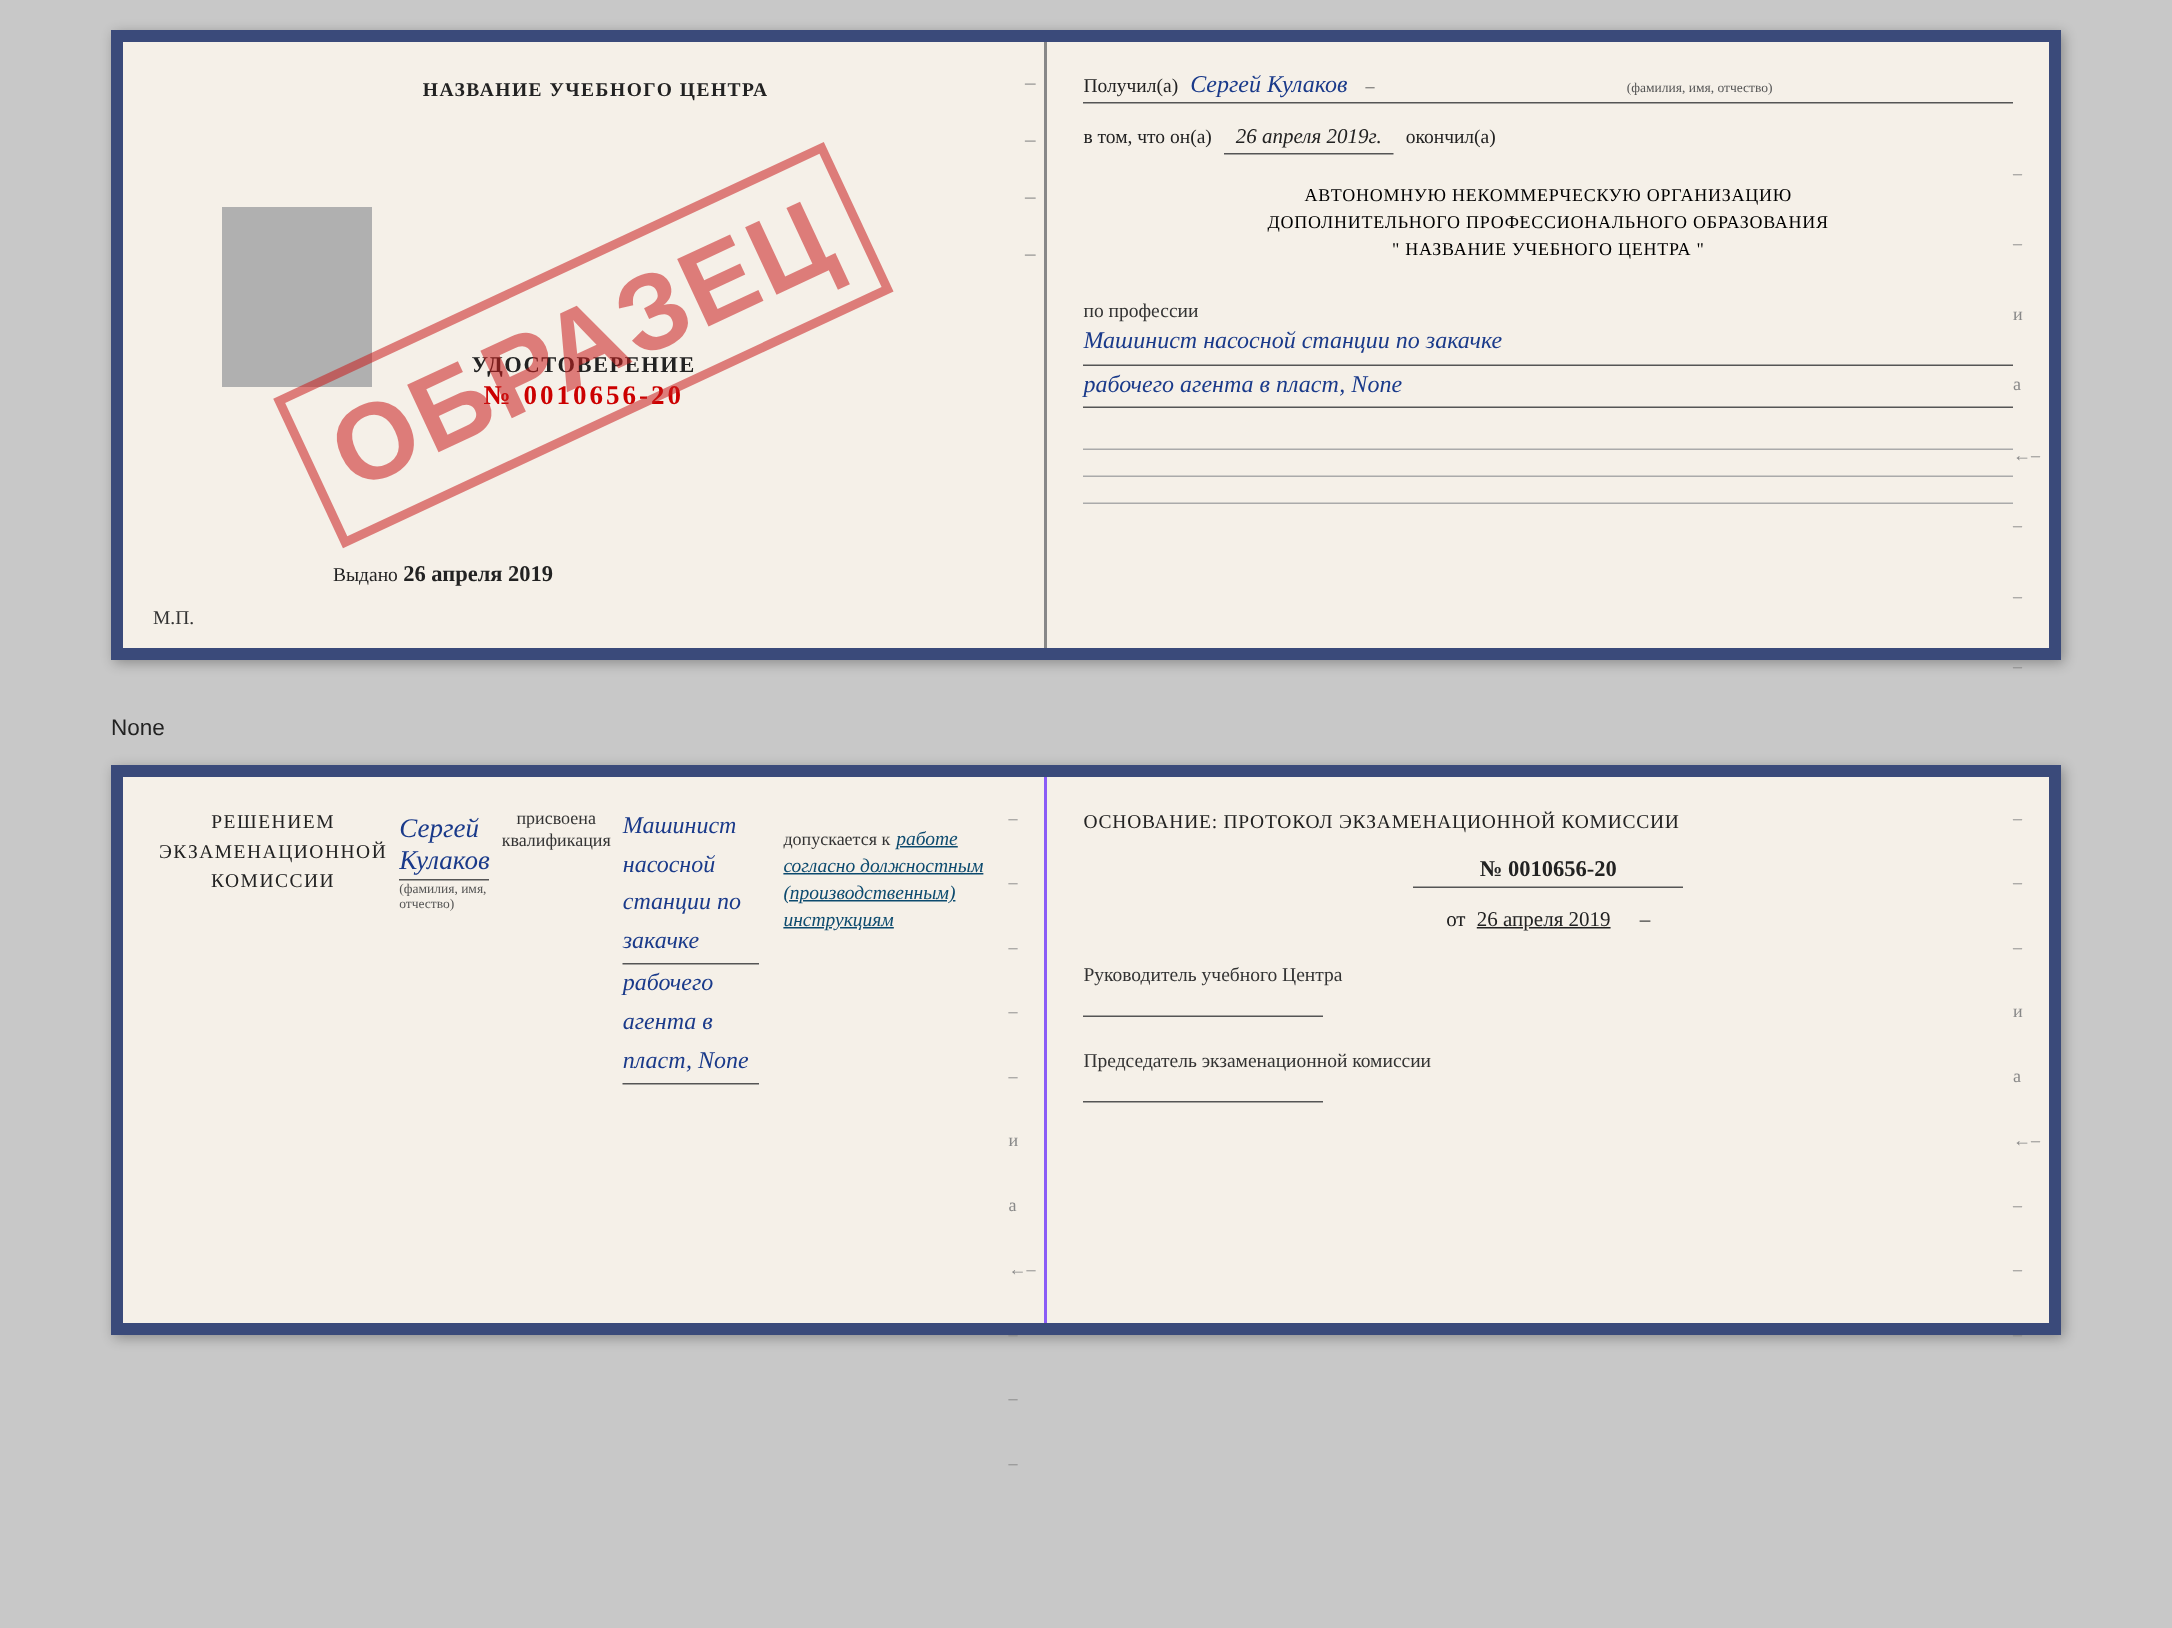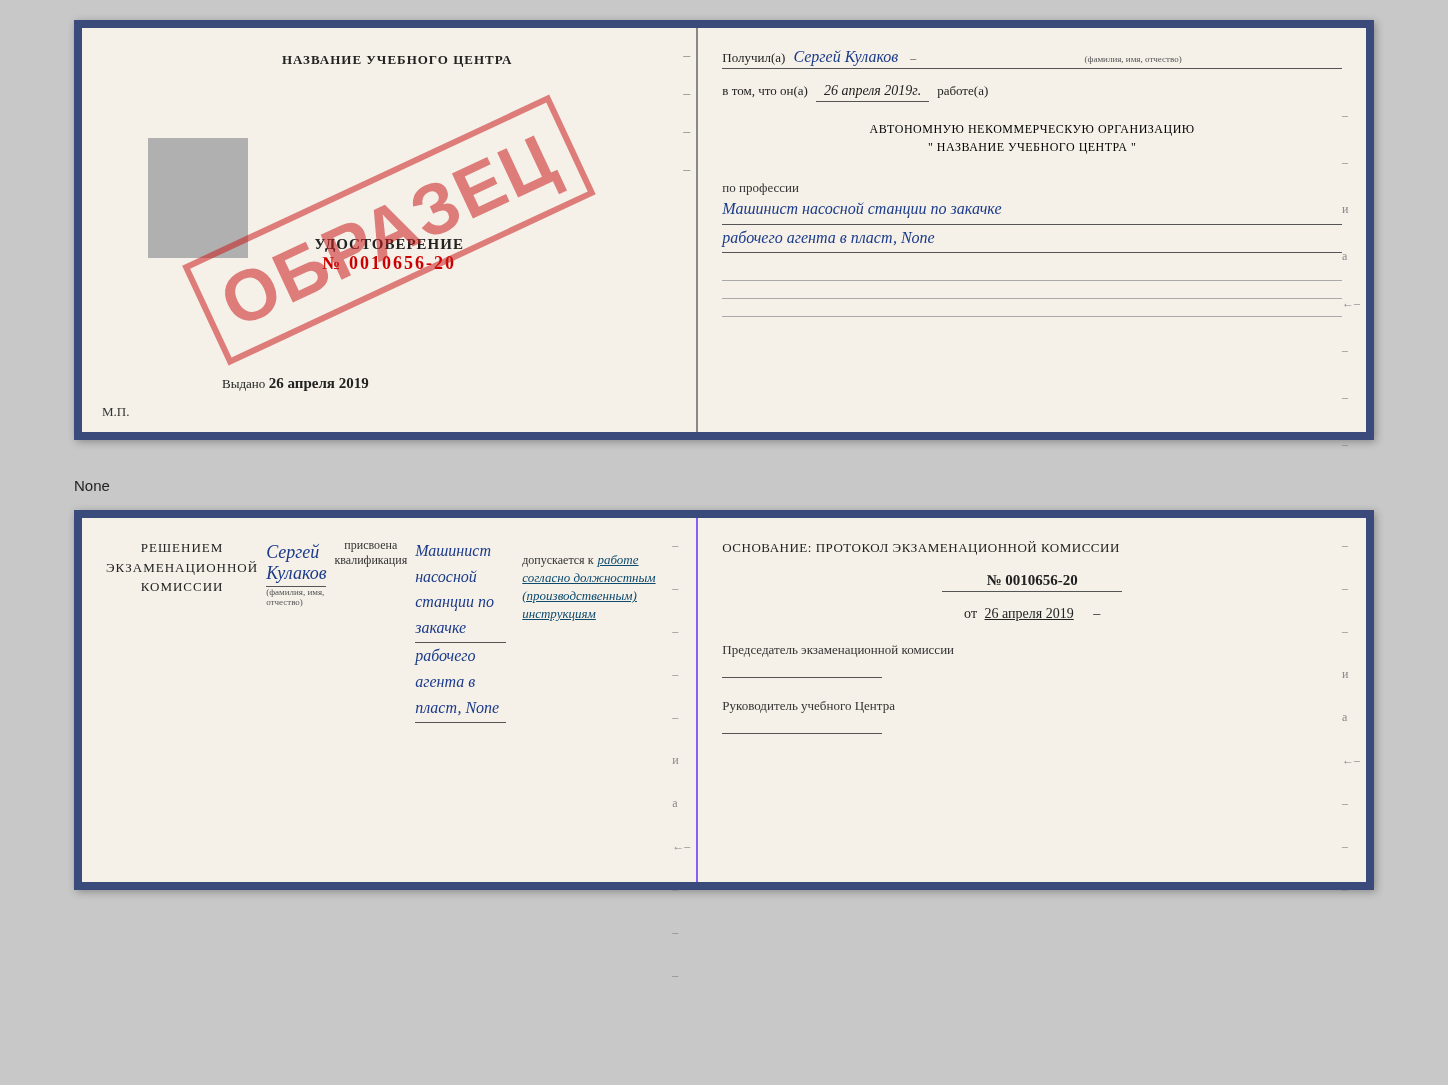--- a/index.html
+++ b/index.html
@@ -395,25 +395,26 @@
     <div style="display:flex; align-items:baseline; gap:8px; border-bottom:1px solid #555; padding-bottom:2px;">
       <span class="field-label">Получил(а)</span>
       <span class="field-value-handwrite">Сергей Кулаков</span>
       <span style="font-size:12px; color:#555; margin-left:4px;">–</span>
       <span style="font-size:9px; color:#555; flex:1; text-align:center;">(фамилия, имя, отчество)</span>
     </div>
 
     <div class="date-field">
       <span class="field-label">в том, что он(а)</span>
       <span style="font-size:14px; font-style:italic; color:#222; border-bottom:1px solid #555; padding:0 8px 2px 8px;">26 апреля 2019г.</span>
-      <span class="field-label">работе(а)</span>
+      <span class="field-label">окончил(а)</span>
     </div>
 
     <div class="org-block">
       <div class="org-text">АВТОНОМНУЮ НЕКОММЕРЧЕСКУЮ ОРГАНИЗАЦИЮ</div>
+      <div class="org-text">ДОПОЛНИТЕЛЬНОГО ПРОФЕССИОНАЛЬНОГО ОБРАЗОВАНИЯ</div>
       <div class="org-text">"   НАЗВАНИЕ УЧЕБНОГО ЦЕНТРА   "</div>
     </div>
 
     <div style="margin-top:6px;">
       <div class="profession-label">по профессии</div>
       <div class="profession-value">Машинист насосной станции по закачке</div>
       <div class="profession-value">рабочего агента в пласт, None</div>
     </div>
 
     <div class="dash-lines">
@@ -493,28 +494,28 @@
     <div class="protokol-num">№ 0010656-20</div>
 
     <div class="date-from">
       <span>от</span>
       <span style="text-decoration:underline; margin-left:4px;">26 апреля 2019</span>
       <span style="margin-left:16px;">–</span>
     </div>
 
     <div class="signature-block">
       <div>
+        <div class="sig-line">Руководитель учебного Центра</div>
+        <span class="sig-underline"></span>
+      </div>
+
+      <div>
         <div class="sig-line">Председатель экзаменационной комиссии</div>
         <span class="sig-underline"></span>
       </div>
-
-      <div>
-        <div class="sig-line">Руководитель учебного Центра</div>
-        <span class="sig-underline"></span>
-      </div>
     </div>
 
     <div style="position:absolute; right:6px; top:20px; display:flex; flex-direction:column; gap:28px;">
       <span style="font-size:12px; color:#888;">–</span>
       <span style="font-size:12px; color:#888;">–</span>
       <span style="font-size:12px; color:#888;">–</span>
       <span style="font-size:12px; color:#888;">и</span>
       <span style="font-size:12px; color:#888;">а</span>
       <span style="font-size:12px; color:#888;">←–</span>
       <span style="font-size:12px; color:#888;">–</span>

